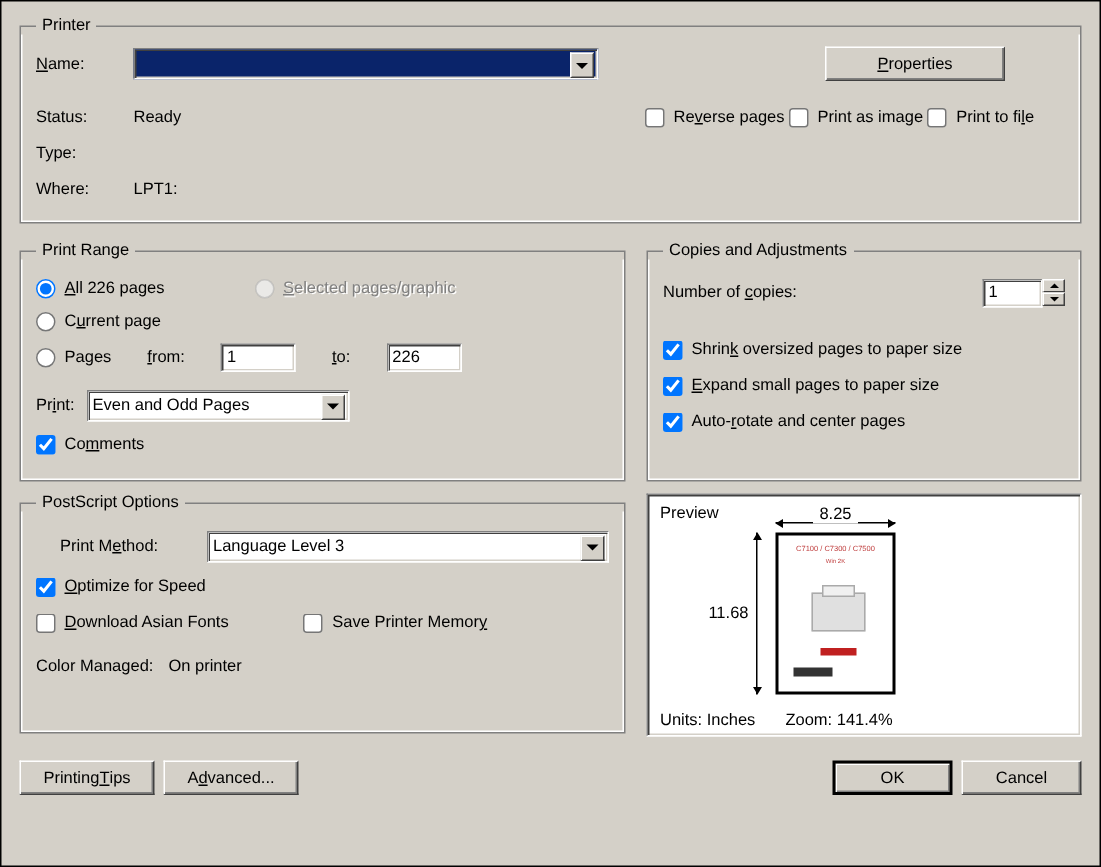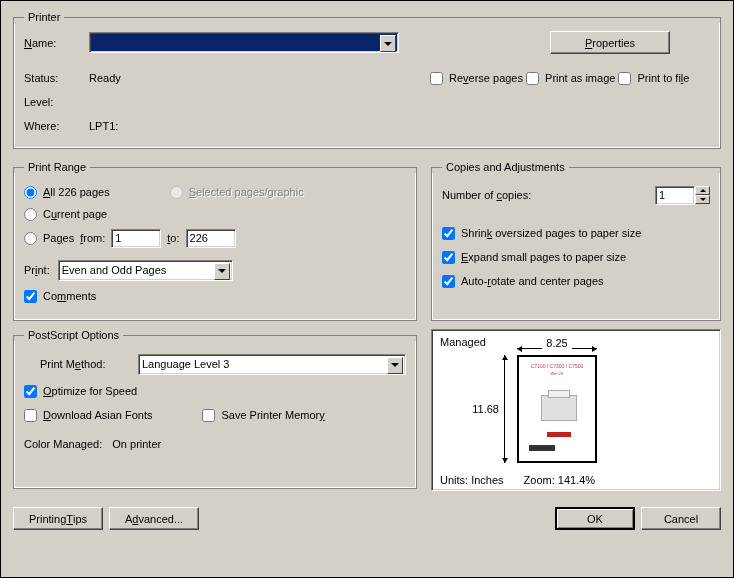--- a/index.html
+++ b/index.html
@@ -76,21 +76,21 @@
         <div style="flex:1"></div>
         <button class="btn" style="width:120px;margin-right:40px;"><span class="underline">P</span>roperties</button>
       </div>
       <div class="cols">
         <div class="col">
           <div class="row" style="height:24px;">
             <span class="lbl" style="width:65px;">Status:</span>
             <span>Ready</span>
           </div>
           <div class="row" style="height:24px;">
-            <span class="lbl" style="width:65px;">Level:</span>
+            <span class="lbl" style="width:65px;">Type:</span>
             <span></span>
           </div>
           <div class="row" style="height:24px;">
             <span class="lbl" style="width:65px;">Where:</span>
             <span>LPT1:</span>
           </div>
         </div>
         <div class="col" style="flex:0 0 280px;">
           <div class="row chk" style="height:24px;">
             <input type="checkbox" style="">
@@ -121,21 +121,21 @@
               <input type="radio" name="rng" disabled="" style="">
               <span class="tsh"><span class="underline">S</span>elected pages/graphic</span>
             </label>
           </div>
           <div class="row" style="height:22px;">
             <label class="rdo">
               <input type="radio" name="rng" style="">
               <span>C<span class="underline">u</span>rrent page</span>
             </label>
           </div>
-          <div class="row" style="height:26px;gap:6px;">
+          <div class="row" style="height:26px;gap:24px;">
             <label class="rdo">
               <input type="radio" name="rng" style="">
               <span>Pa<span class="underline">g</span>es</span>
             </label>
             <span><span class="underline">f</span>rom:</span>
             <input class="input" style="width: 50px;" value="1">
             <span><span class="underline">t</span>o:</span>
             <input class="input" style="width: 50px;" value="226">
           </div>
           <div class="row" style="height:30px;gap:8px;margin-top:4px;">
@@ -204,21 +204,21 @@
             <input type="checkbox" checked="" style="">
             <span><span class="underline">E</span>xpand small pages to paper size</span>
           </div>
           <div class="row chk" style="height:24px;">
             <input type="checkbox" checked="" style="">
             <span>Auto-<span class="underline">r</span>otate and center pages</span>
           </div>
         </fieldset>
 
         <div class="preview-box">
-          <div>Managed</div>
+          <div>Preview</div>
           <div class="preview-area">
             <div class="dim-h">
               <div class="line"></div>
               <span class="val">8.25</span>
             </div>
             <div class="dim-v">
               <div class="line"></div>
               <span class="val">11.68</span>
             </div>
             <div class="page">

